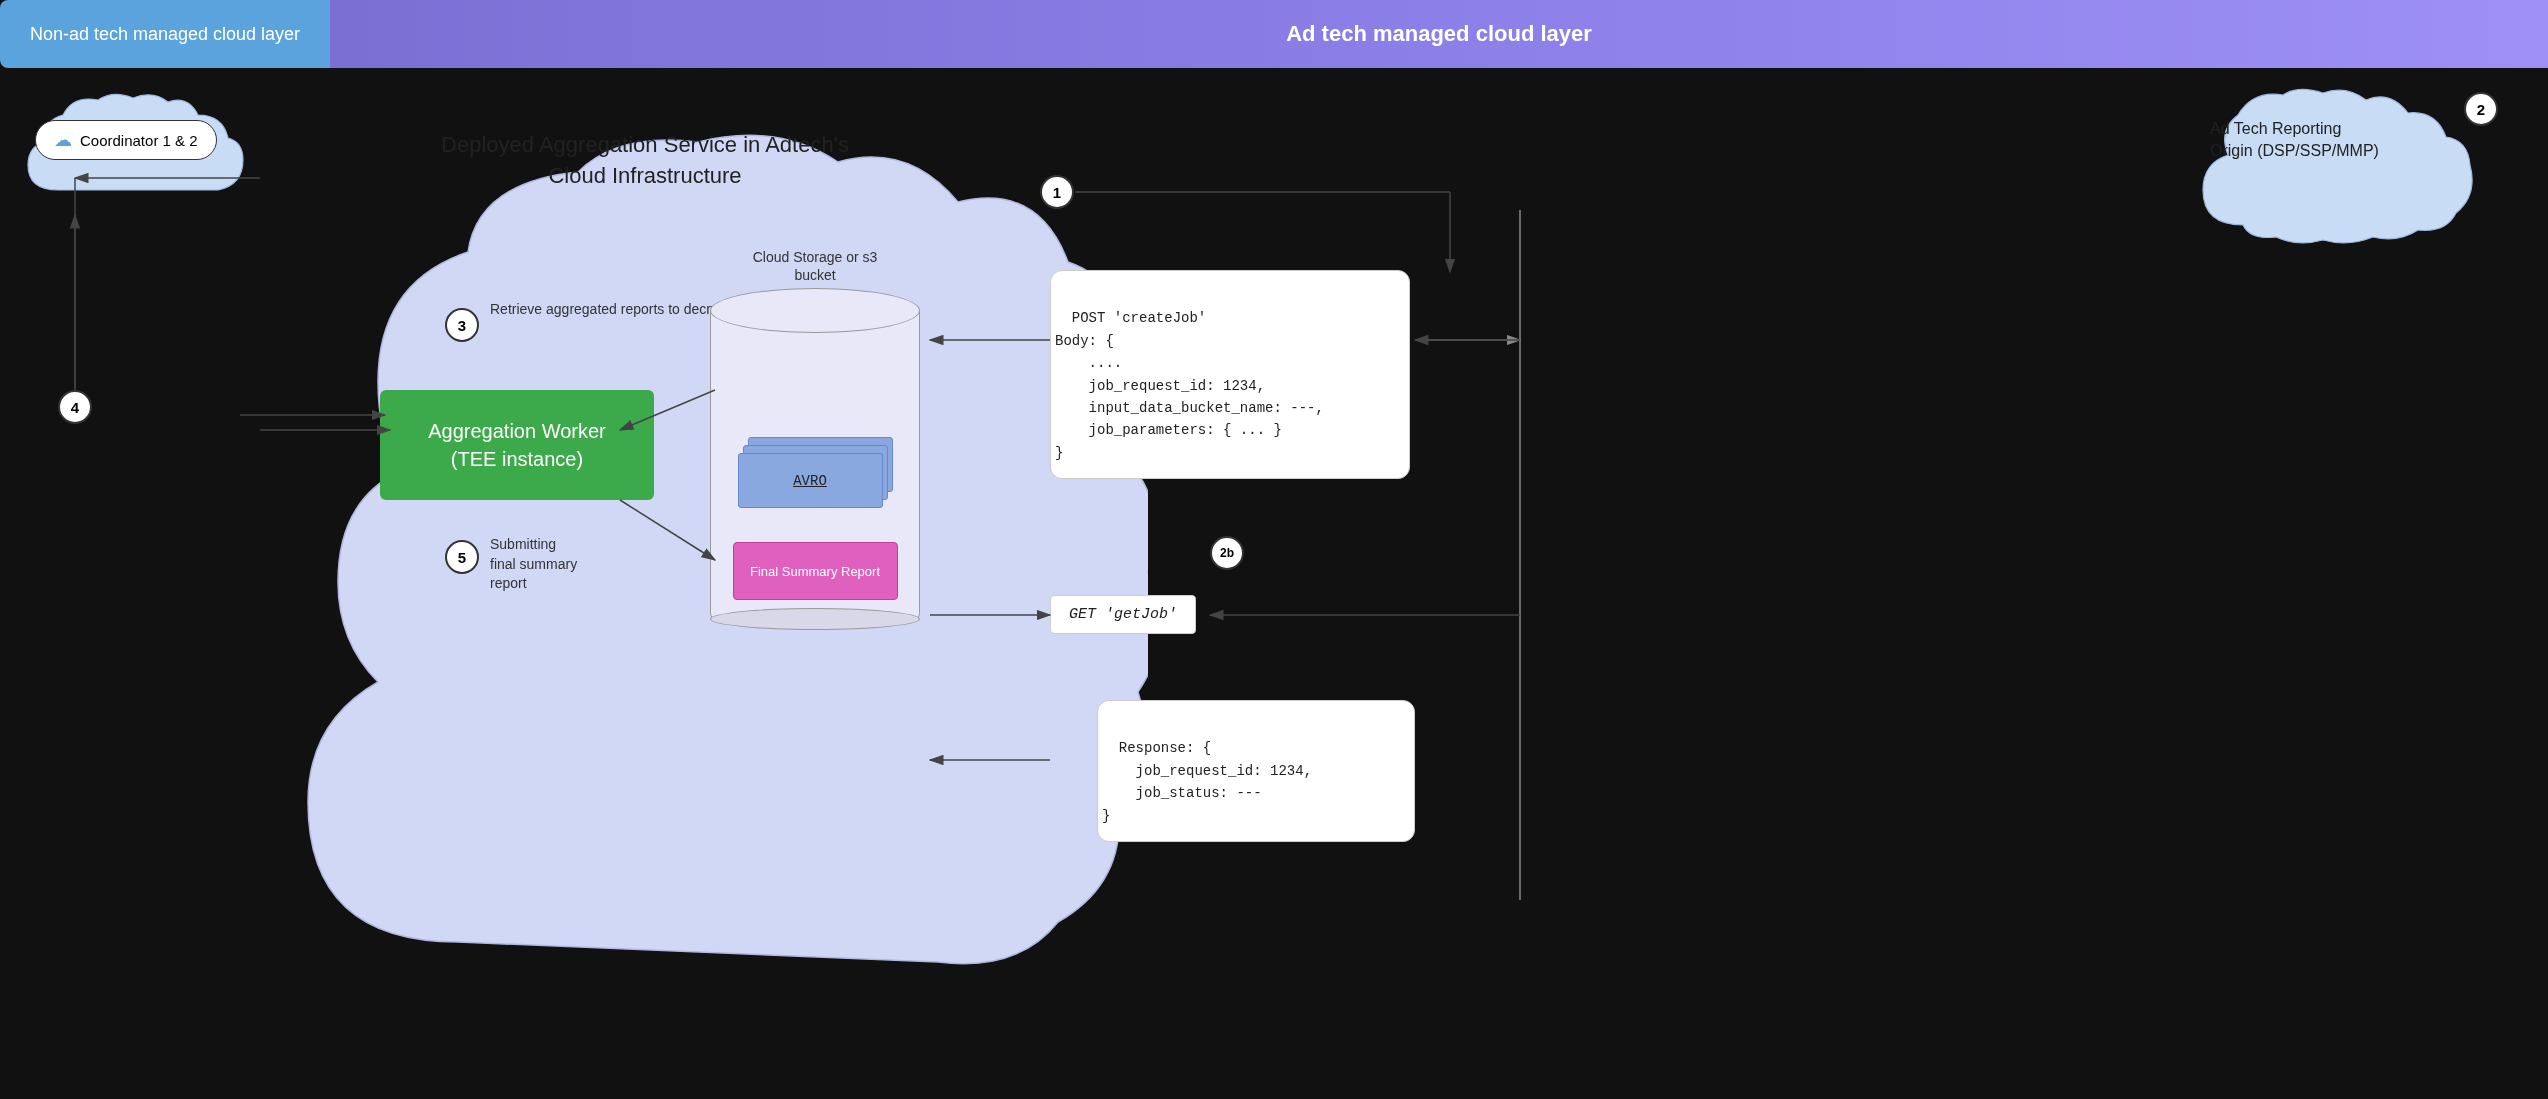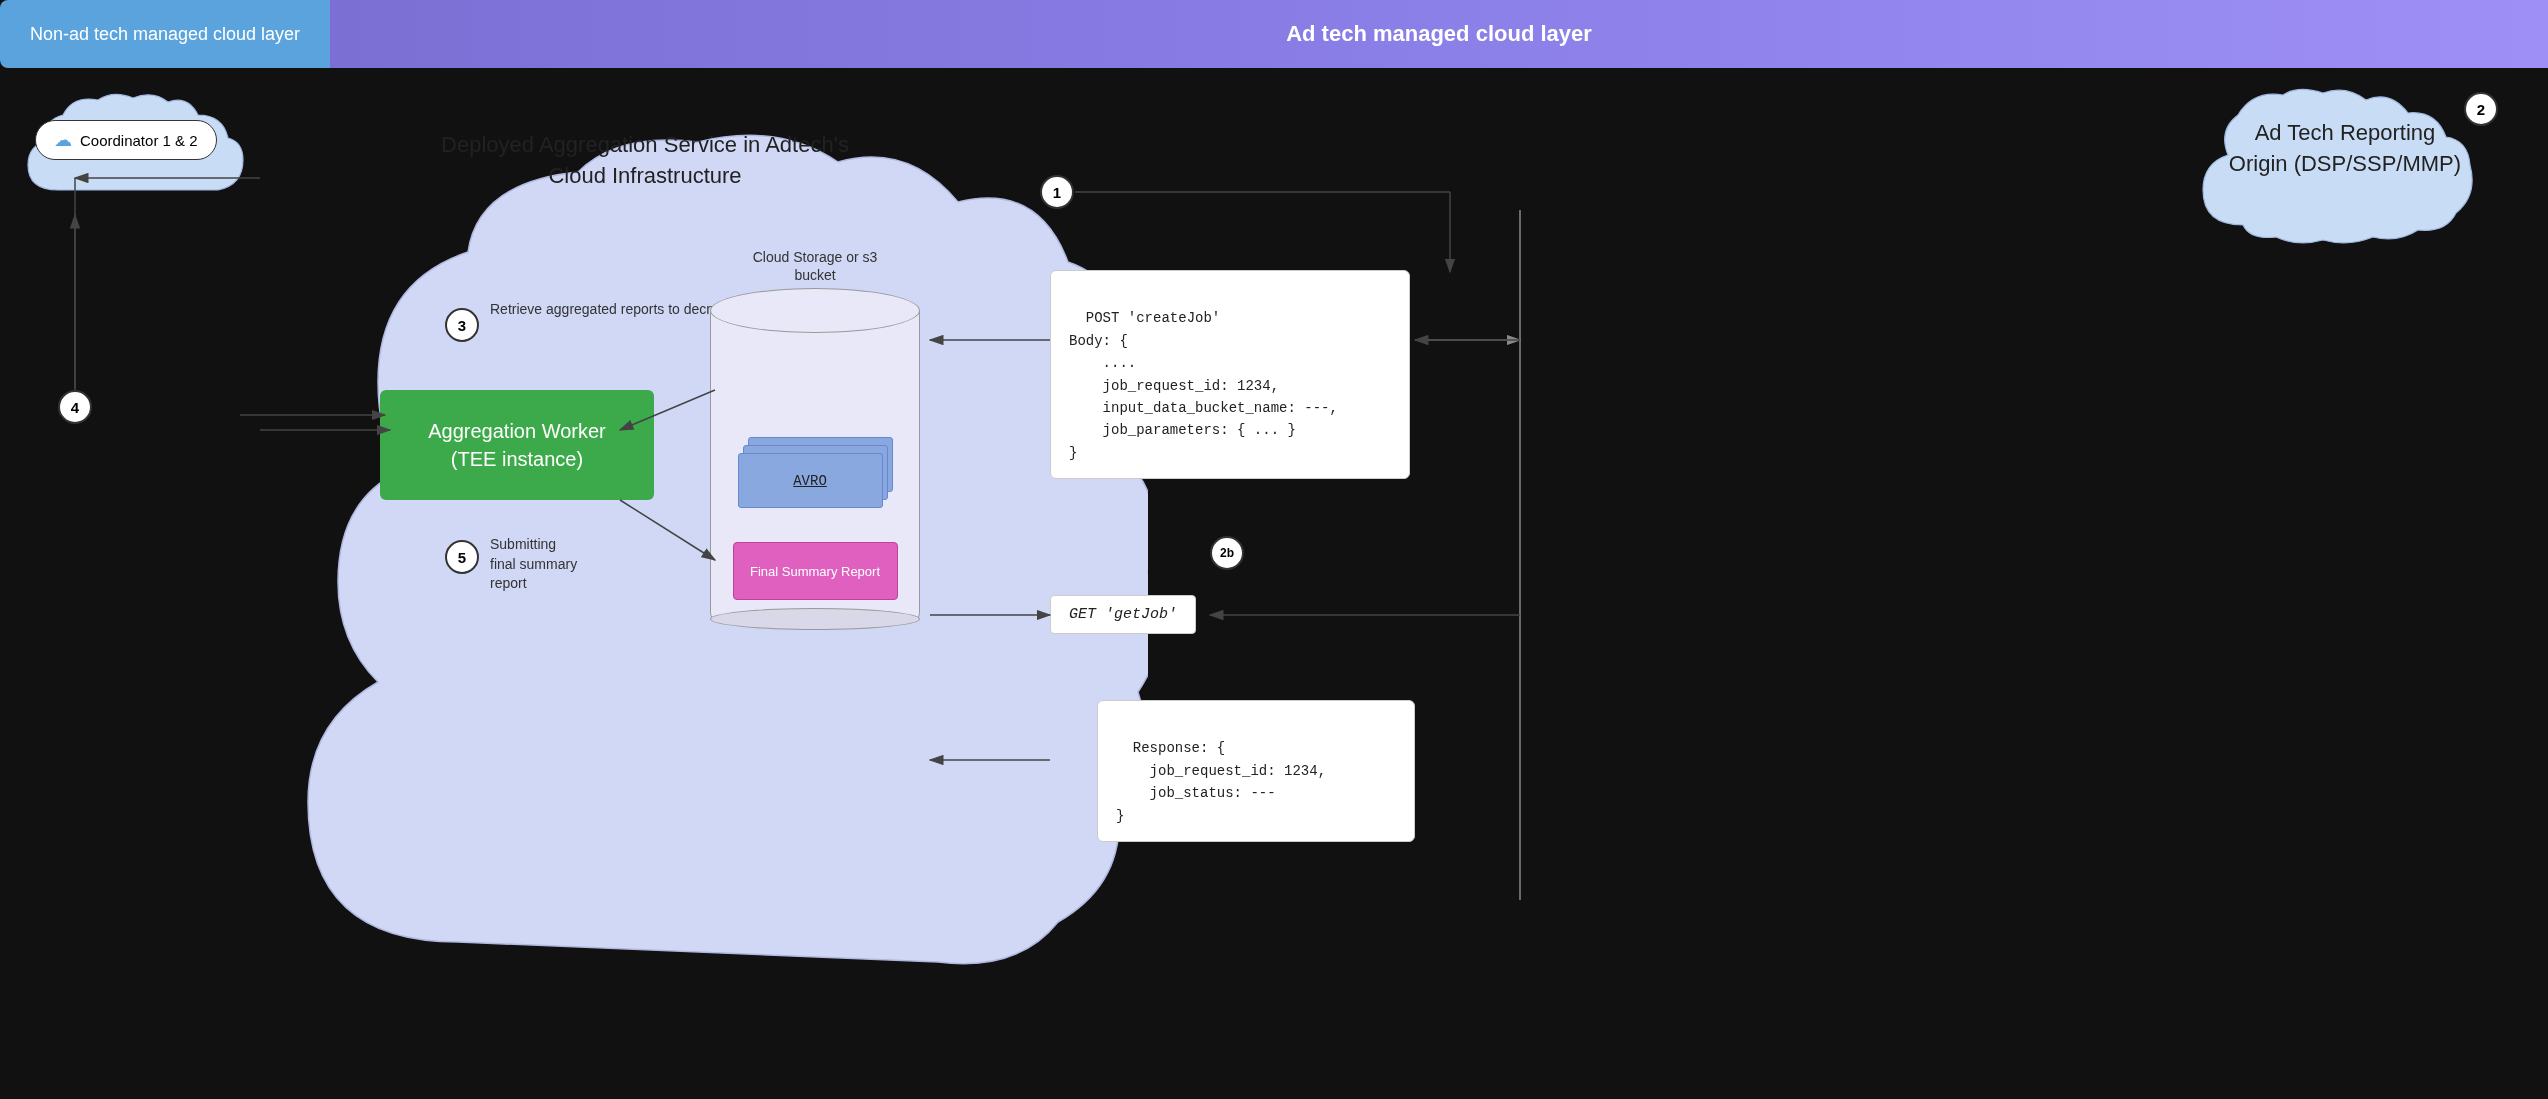--- a/index.html
+++ b/index.html
@@ -207,22 +207,22 @@
       font-size: 14px;
       color: #333;
       line-height: 1.4;
     }
 
     
     .code-box {
       position: absolute;
       background: white;
       border: 1.5px solid #ccc;
-      border-radius: 6px;
-      padding: 14px 18px;
+      border-radius: 12px;
+      padding: 14px 4px;
       font-family: 'Courier New', monospace;
       font-size: 14px;
       line-height: 1.6;
       color: #222;
       white-space: pre;
     }
 
     
     .get-job-box {
       position: absolute;
@@ -308,21 +308,21 @@
 
 <div class="coordinator-box">
   <span style="color:#5ba3dc;font-size:18px;">☁</span>
   <span>Coordinator 1 &amp; 2</span>
 </div>
 
 <svg style="position:absolute;top:85px;right:55px;width:295px;height:175px;" viewBox="0 0 295 175">
   <path d="M 45 140 Q 5 140 5 105 Q 5 78 30 70 Q 20 45 40 30 Q 55 5 85 10 Q 100 0 125 8 Q 148 0 168 15 Q 192 5 210 28 Q 238 25 248 52 Q 270 55 272 80 Q 280 110 258 128 Q 248 148 220 145 Q 200 158 175 152 Q 150 162 125 155 Q 100 162 78 152 Q 52 155 45 140 Z" fill="#c8dcf5" stroke="#a0b8e0" stroke-width="1.2"></path>
 </svg>
 
-<div style="position:absolute;top:118px;right:68px;width:270px;text-align:center;font-family:Arial,sans-serif;font-size:22px;color:#222;line-height:1.4;">
+<div style="position:absolute;top:118px;right:68px;width:270px;text-align:left;font-family:Arial,sans-serif;font-size:16px;color:#222;line-height:1.4;">
   <span>Ad Tech Reporting<br>Origin (DSP/SSP/MMP)</span>
 </div>
 
 <div class="num-circle" style="top:92px;right:50px;">
   <span>2</span>
 </div>
 
 <div class="main-title">
   <span>Deployed Aggregation Service in Adtech's<br>Cloud Infrastructure</span>
 </div>

